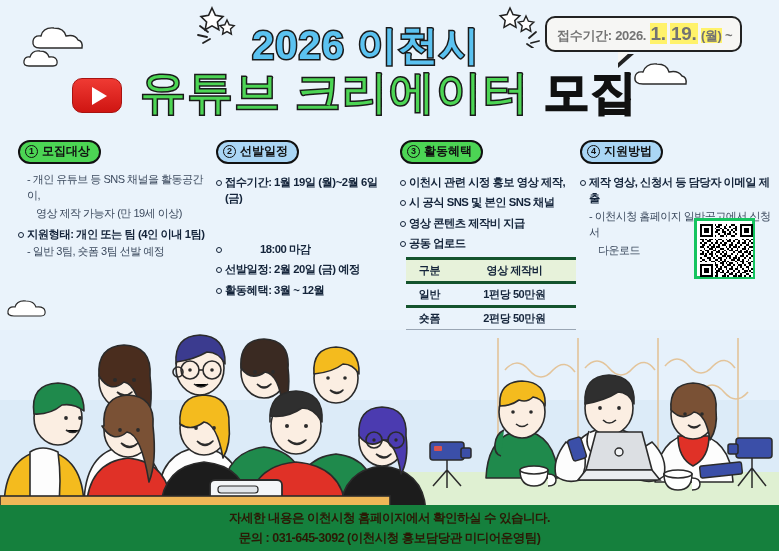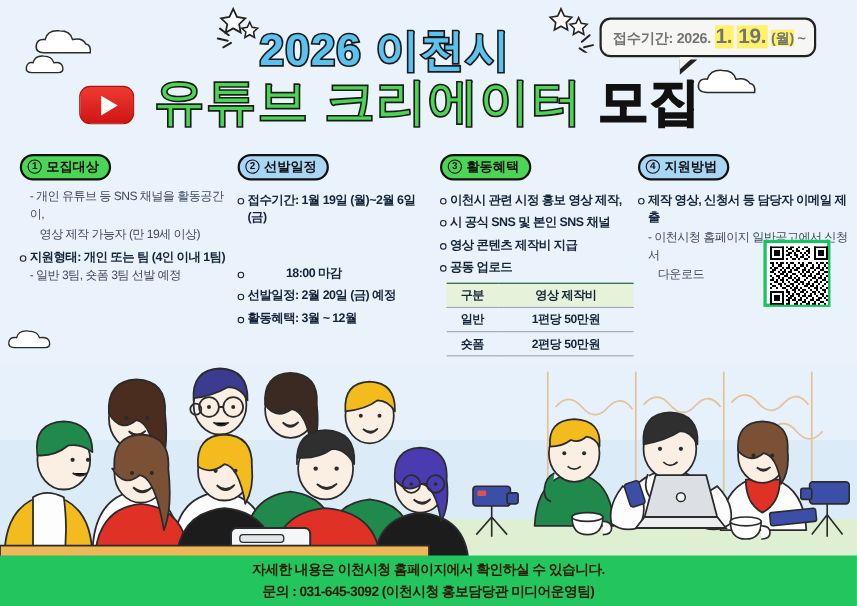--- a/index.html
+++ b/index.html
@@ -17,21 +17,21 @@
 
   
   .cloud { position: absolute; }
   .cloud svg { display: block; }
 
   
   .title-area {
     position: absolute; left: 0; top: 0; width: 779px; height: 128px;
   }
   .title-line1 {
-    position: absolute; left: 236px; top: 18px;
+    position: absolute; left: 252px; top: 18px;
     font-size: 40px; font-weight: bold; letter-spacing: 1px;
     color: #5bc2f0;
     -webkit-text-stroke: 3px #1a1a1a;
     paint-order: stroke fill;
     white-space: nowrap;
   }
   .title-line2 {
     position: absolute; left: 140px; top: 62px;
     font-size: 46px; font-weight: normal; letter-spacing: 1px;
     color: #4cd554;
@@ -129,21 +129,21 @@
   .indent { padding-left: 18px; }
   .center-ind { padding-left: 44px; }
 
   
   table.fee {
     margin-top: 5px; margin-left: 6px;
     border-collapse: collapse; width: 170px;
     font-size: 11px; font-weight: bold; color: #14243a;
   }
   table.fee th, table.fee td {
-    border-top: 1px solid #14532d; border-bottom: 1px solid #9aa6b4;
+    border-top: 3px solid #14532d; border-bottom: 1px solid #9aa6b4;
     padding: 3px 2px; text-align: center; letter-spacing: -0.4px;
   }
   table.fee thead th { background: #e7f2da; }
   .note-red {
     margin-top: 6px; margin-left: 0px;
     font-size: 11px; font-weight: bold; color: #e0231c;
     letter-spacing: -0.5px; white-space: nowrap;
   }
 
   
@@ -158,21 +158,21 @@
   
   .illus {
     position: absolute; left: 0; top: 330px; width: 779px; height: 182px;
     overflow: hidden;
   }
   .illus svg { display: block; }
 
   
   .footer {
     position: absolute; left: 0; bottom: 0; width: 779px; height: 46px;
-    background: #22c55e;
+    background: #15803d;
     display: flex; flex-direction: column;
     align-items: center; justify-content: center;
     color: #2b1a05;
   }
   .footer .l1 { font-size: 12.5px; font-weight: bold; letter-spacing: -0.5px; }
   .footer .l2 { font-size: 12.5px; font-weight: bold; letter-spacing: -0.5px; margin-top: 3px; }
 </style>
 </head>
 <body>
 

